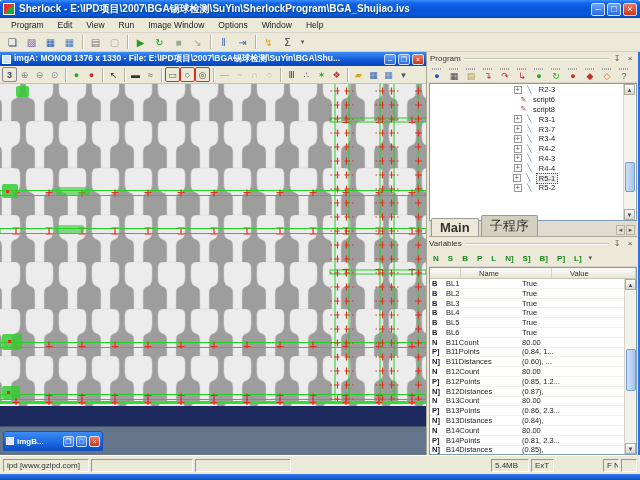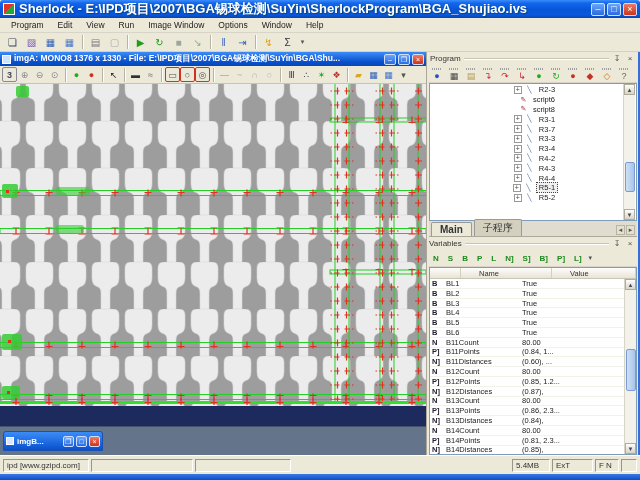--- a/index.html
+++ b/index.html
@@ -6,21 +6,21 @@
   *{box-sizing:border-box;}
   body{font-family:"Liberation Sans","DejaVu Sans",sans-serif;background:#555;}
   .app{position:relative;width:640px;height:480px;background:#ece9d8;overflow:hidden;}
 
   
   .titlebar{position:absolute;left:0;top:0;width:640px;height:18px;
     background:linear-gradient(180deg,#3c8cf8 0%,#1166ee 18%,#0854d6 55%,#0a58dc 82%,#0345b4 100%);
     display:flex;align-items:center;padding:0 3px;border-radius:3px 3px 0 0;}
   .app-icon{width:12px;height:12px;margin-right:4px;flex:0 0 auto;
     background:linear-gradient(135deg,#e23325 0 50%,#1faa3c 50% 100%);border:1px solid #fff;}
-  .titlebar .title{color:#fff;font-size:13px;font-weight:bold;text-shadow:1px 1px 1px #0338;
+  .titlebar .title{color:#fff;font-size:10px;font-weight:bold;text-shadow:1px 1px 1px #0338;
     white-space:nowrap;overflow:hidden;flex:1;}
   .winbtns{display:flex;gap:2px;flex:0 0 auto;}
   .winbtn{width:14px;height:13px;border-radius:2px;border:1px solid #cfe0ff;color:#fff;
     font-size:9px;line-height:11px;text-align:center;
     background:linear-gradient(180deg,#6aa6fa,#2a6ae0);}
   .winbtn.close{background:linear-gradient(180deg,#ee7a62,#cc3418);}
   .btn-min::before{content:"–";} .btn-max::before{content:"□";} .btn-close::before{content:"×";}
   .btn-restore::before{content:"❐";}
 
   
@@ -80,21 +80,21 @@
     font-size:7px;line-height:6px;text-align:center;color:#444;background:#fff;}
   .expander::before{content:"+";}
   .tree-row .ticon{width:9px;font-size:7px;margin-right:3px;text-align:center;flex:0 0 auto;}
   .tree-row.script{padding-left:10px;}
   .tree-row .lbl{padding:0 2px;white-space:nowrap;}
   .tree-row.selected .lbl{border:1px dotted #444;background:#f0f0f0;}
 
   
   .tabs{position:absolute;left:2px;top:169px;width:208px;height:16px;display:flex;align-items:flex-end;
     border-bottom:1px solid #aca899;background:#e0dcd0;}
-  .tab{font-size:10px;padding:1px 8px 1px 8px;border:1px solid #999;border-bottom:none;margin-left:2px;
+  .tab{font-size:13px;padding:1px 8px 1px 8px;border:1px solid #999;border-bottom:none;margin-left:2px;
     background:#d4d0c0;color:#333;border-radius:2px 2px 0 0;}
   .tab.active{background:#ece9d8;font-weight:bold;}
   .tabs .spin{margin-left:auto;display:flex;gap:1px;padding:0 2px 1px 0;}
   .tabs .spin span{font-size:7px;color:#555;border:1px solid #b8b4a4;background:#e4e0d0;width:9px;text-align:center;line-height:8px;}
 
   
   .var-head{position:absolute;left:0;top:185px;width:210px;}
   .vtoolbar{position:absolute;left:2px;top:198px;width:208px;height:17px;display:flex;align-items:center;
     border-bottom:1px solid #d8d4c8;}
   .vtype{font-size:8px;font-weight:bold;color:#1e8a1e;padding:1px 3px;margin-right:1px;border:1px solid transparent;}
@@ -374,25 +374,20 @@
           <span class="lbl">R3-1</span>
         </div>
         <div class="tree-row">
           <span class="expander"></span>
           <span class="ticon" style="color: rgb(85, 119, 170);">╲</span>
           <span class="lbl">R3-7</span>
         </div>
         <div class="tree-row">
           <span class="expander"></span>
           <span class="ticon" style="color: rgb(85, 119, 170);">╲</span>
-          <span class="lbl">R3-3</span>
-        </div>
-        <div class="tree-row">
-          <span class="expander"></span>
-          <span class="ticon" style="color: rgb(85, 119, 170);">╲</span>
           <span class="lbl">R3-4</span>
         </div>
         <div class="tree-row">
           <span class="expander"></span>
           <span class="ticon" style="color: rgb(85, 119, 170);">╲</span>
           <span class="lbl">R4-2</span>
         </div>
         <div class="tree-row">
           <span class="expander"></span>
           <span class="ticon" style="color: rgb(85, 119, 170);">╲</span>
@@ -557,18 +552,18 @@
   </div>
 
   <div class="edge-right"></div>
 
   <div class="statusbar" id="statusbar">
       <div class="seg" style="width: 86px;">ipd [www.gzipd.com]</div>
       <div class="seg" style="width: 102px;"></div>
       <div class="seg" style="width: 96px;"></div>
       <div class="spacer"></div>
       <div class="seg" style="width: 38px;">5.4MB</div>
-      <div class="seg" style="width: 41px;">ExT</div>
-      <div class="seg" style="width: 24px;">F N</div>
+      <div class="seg" style="width: 23px;">ExT</div>
+      <div class="seg" style="width: 16px; margin-left: 47px;">F N</div>
       <div class="seg" style="width: 16px;"></div>
     </div>
   <div class="footer"></div>
 </div>
 
 </body></html>

